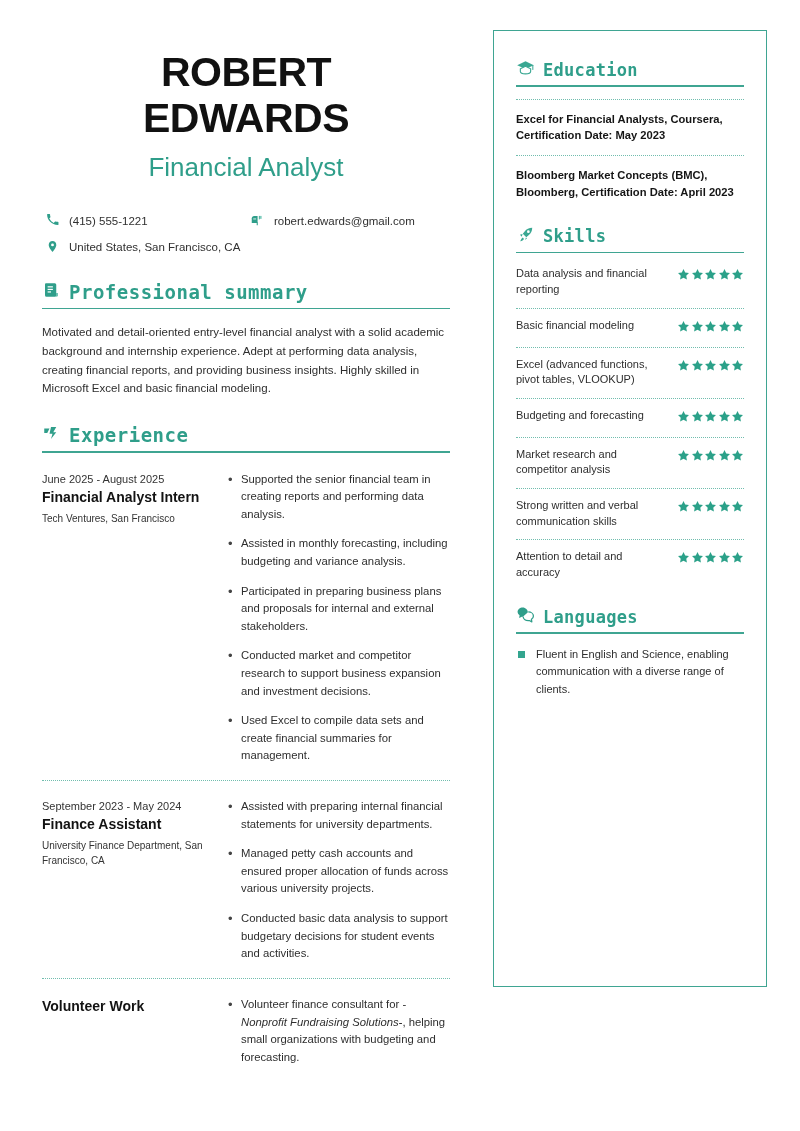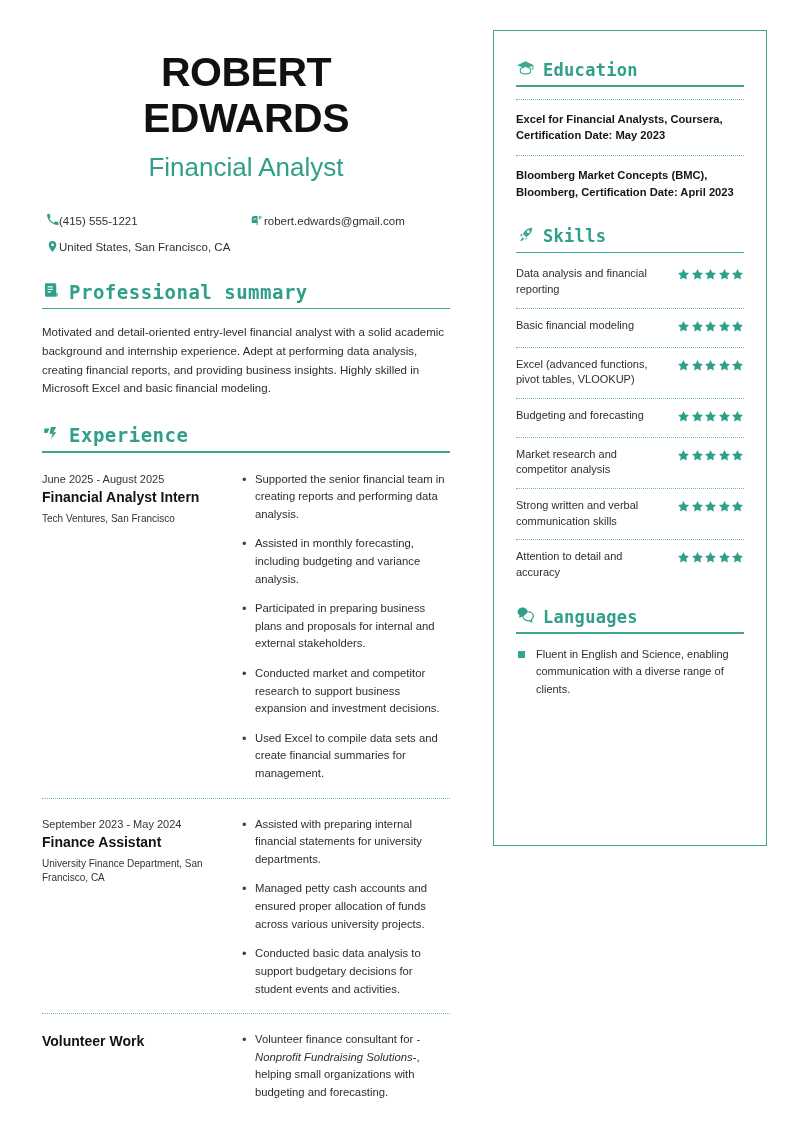--- a/index.html
+++ b/index.html
@@ -50,21 +50,21 @@
     display: grid;
     grid-template-columns: 1fr 1fr;
     row-gap: 11px;
     column-gap: 4px;
     padding-left: 4px;
   }
 
   .contact-item {
     display: flex;
     align-items: center;
-    gap: 0;
+    gap: 10px;
     font-size: 11.5px;
     color: #303030;
   }
   .contact-item.full { grid-column: 1 / 2; }
 
   .contact-item svg { flex: 0 0 auto; }
 
   
   .section { margin-top: 26px; }
 
@@ -92,21 +92,20 @@
 
   .summary-text {
     font-size: 11.5px;
     line-height: 1.62;
     color: #2e2e2e;
   }
 
   
   .exp-row {
     display: flex;
-    gap: 14px;
     padding-top: 4px;
   }
 
   .exp-left { width: 186px; flex: 0 0 186px; padding-top: 2px; }
 
   .exp-date { font-size: 11px; color: #333; }
   .exp-role { font-size: 14px; font-weight: bold; color: #131313; margin-top: 4px; }
   .exp-org { font-size: 10px; color: #333; margin-top: 7px; line-height: 1.45; }
 
   .exp-right { flex: 1; }
@@ -136,21 +135,21 @@
     border-top: 1.6px dotted #71bdae;
     margin: 15px 0 13px 0;
   }
 
   
   .right-col {
     position: absolute;
     left: 493px;
     top: 30px;
     width: 274px;
-    height: 816px;
+    height: 957px;
     border: 1.4px solid #3fa592;
     background: #ffffff;
     padding: 27px 22px 0 22px;
   }
 
   .r-section { margin-bottom: 4px; }
   .r-section + .r-section { margin-top: 24px; }
 
   .r-head {
     display: flex;

